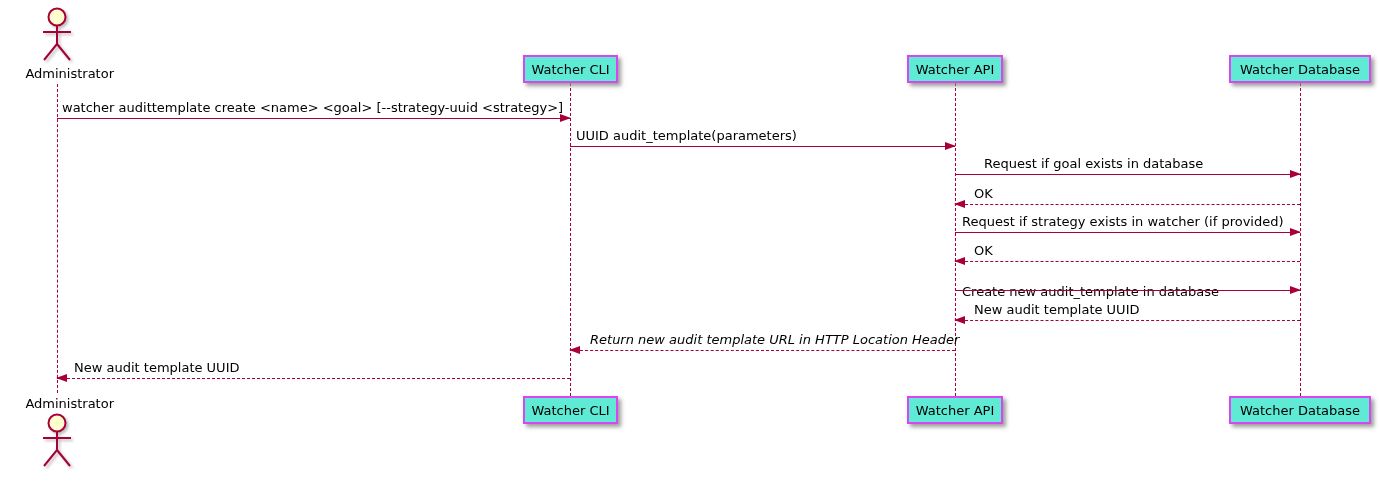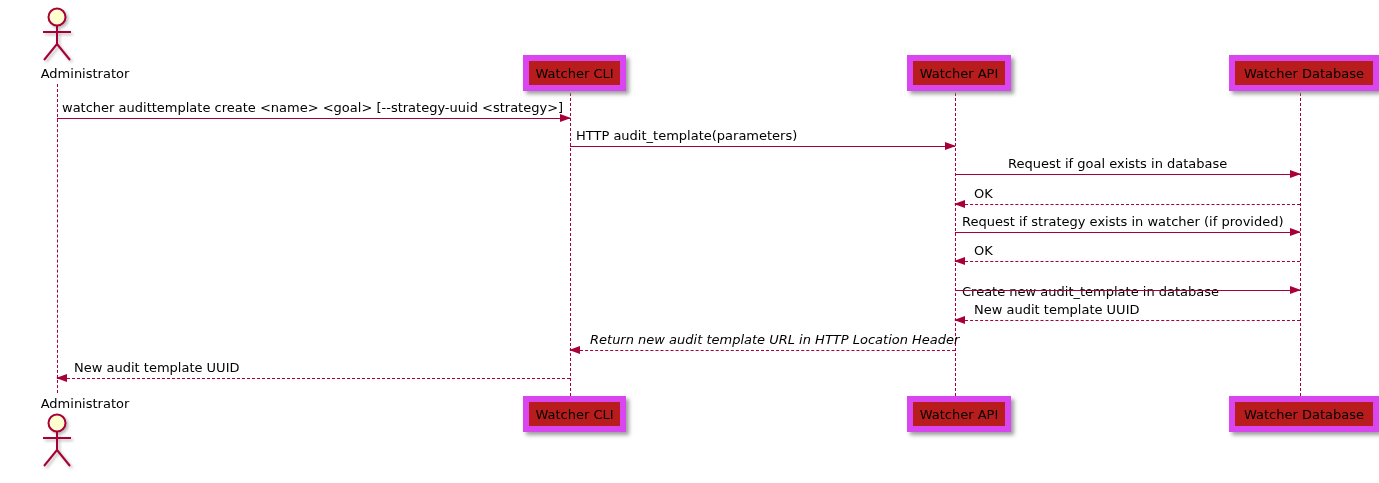--- a/index.html
+++ b/index.html
@@ -6,27 +6,27 @@
   #canvas{
     position:relative;
     width:1379px;height:483px;
     background:#ffffff;
     font-family:"DejaVu Sans","Liberation Sans",sans-serif;
     font-size:13px;color:#000;
     overflow:hidden;
   }
   .pbox{
     position:absolute;height:24px;
-    background:#b91c1c;border:6px solid #d946ef;
+    background:#5eead4;border:2px solid #d946ef;
     box-shadow:3px 3px 4px rgba(140,140,140,0.85);
     display:flex;align-items:center;justify-content:center;
     white-space:nowrap;font-size:13px;
   }
   .lifeline{position:absolute;width:0;border-left:1px dashed #A80036;}
-  .actor-label{position:absolute;white-space:nowrap;text-align:center;padding-left:28px;}
+  .actor-label{position:absolute;white-space:nowrap;text-align:right;}
   .actor-fig{position:absolute;filter:drop-shadow(2px 2px 1.5px #bbbbbb);}
   .msg-label{position:absolute;white-space:nowrap;height:16px;line-height:16px;}
   .msg-line{position:absolute;height:0;}
   .msg-line.solid{border-top:1px solid #A80036;}
   .msg-line.dashed{border-top:1px dashed #A80036;}
   .arrow{position:absolute;width:0;height:0;top:-5px;}
   .arrow.right{right:-1px;border-top:4.5px solid transparent;border-bottom:4.5px solid transparent;border-left:11px solid #A80036;}
   .arrow.left{left:-1px;border-top:4.5px solid transparent;border-bottom:4.5px solid transparent;border-right:11px solid #A80036;}
 </style>
 </head>
@@ -56,26 +56,26 @@
   </div>
   <div class="pbox" style="left:1229px;top:55px;width:138px;">
     <span>Watcher Database</span>
   </div>
 
   <div class="msg-label" style="left:62px;top:100px;">watcher audittemplate create &lt;name&gt; &lt;goal&gt; [--strategy-uuid &lt;strategy&gt;]</div>
   <div class="msg-line solid" style="left:57px;top:118px;width:513px;">
     <span class="arrow right"></span>
   </div>
 
-  <div class="msg-label" style="left:576px;top:128px;">HTTP audit_template(parameters)</div>
+  <div class="msg-label" style="left:576px;top:128px;">UUID audit_template(parameters)</div>
   <div class="msg-line solid" style="left:570px;top:146px;width:385px;">
     <span class="arrow right"></span>
   </div>
 
-  <div class="msg-label" style="left:1008px;top:156px;">Request if goal exists in database</div>
+  <div class="msg-label" style="left:984px;top:156px;">Request if goal exists in database</div>
   <div class="msg-line solid" style="left:955px;top:174px;width:345px;">
     <span class="arrow right"></span>
   </div>
 
   <div class="msg-label" style="left:974px;top:186px;">OK</div>
   <div class="msg-line dashed" style="left:955px;top:204px;width:345px;">
     <span class="arrow left"></span>
   </div>
 
   <div class="msg-label" style="left:962px;top:214px;">Request if strategy exists in watcher (if provided)</div>

